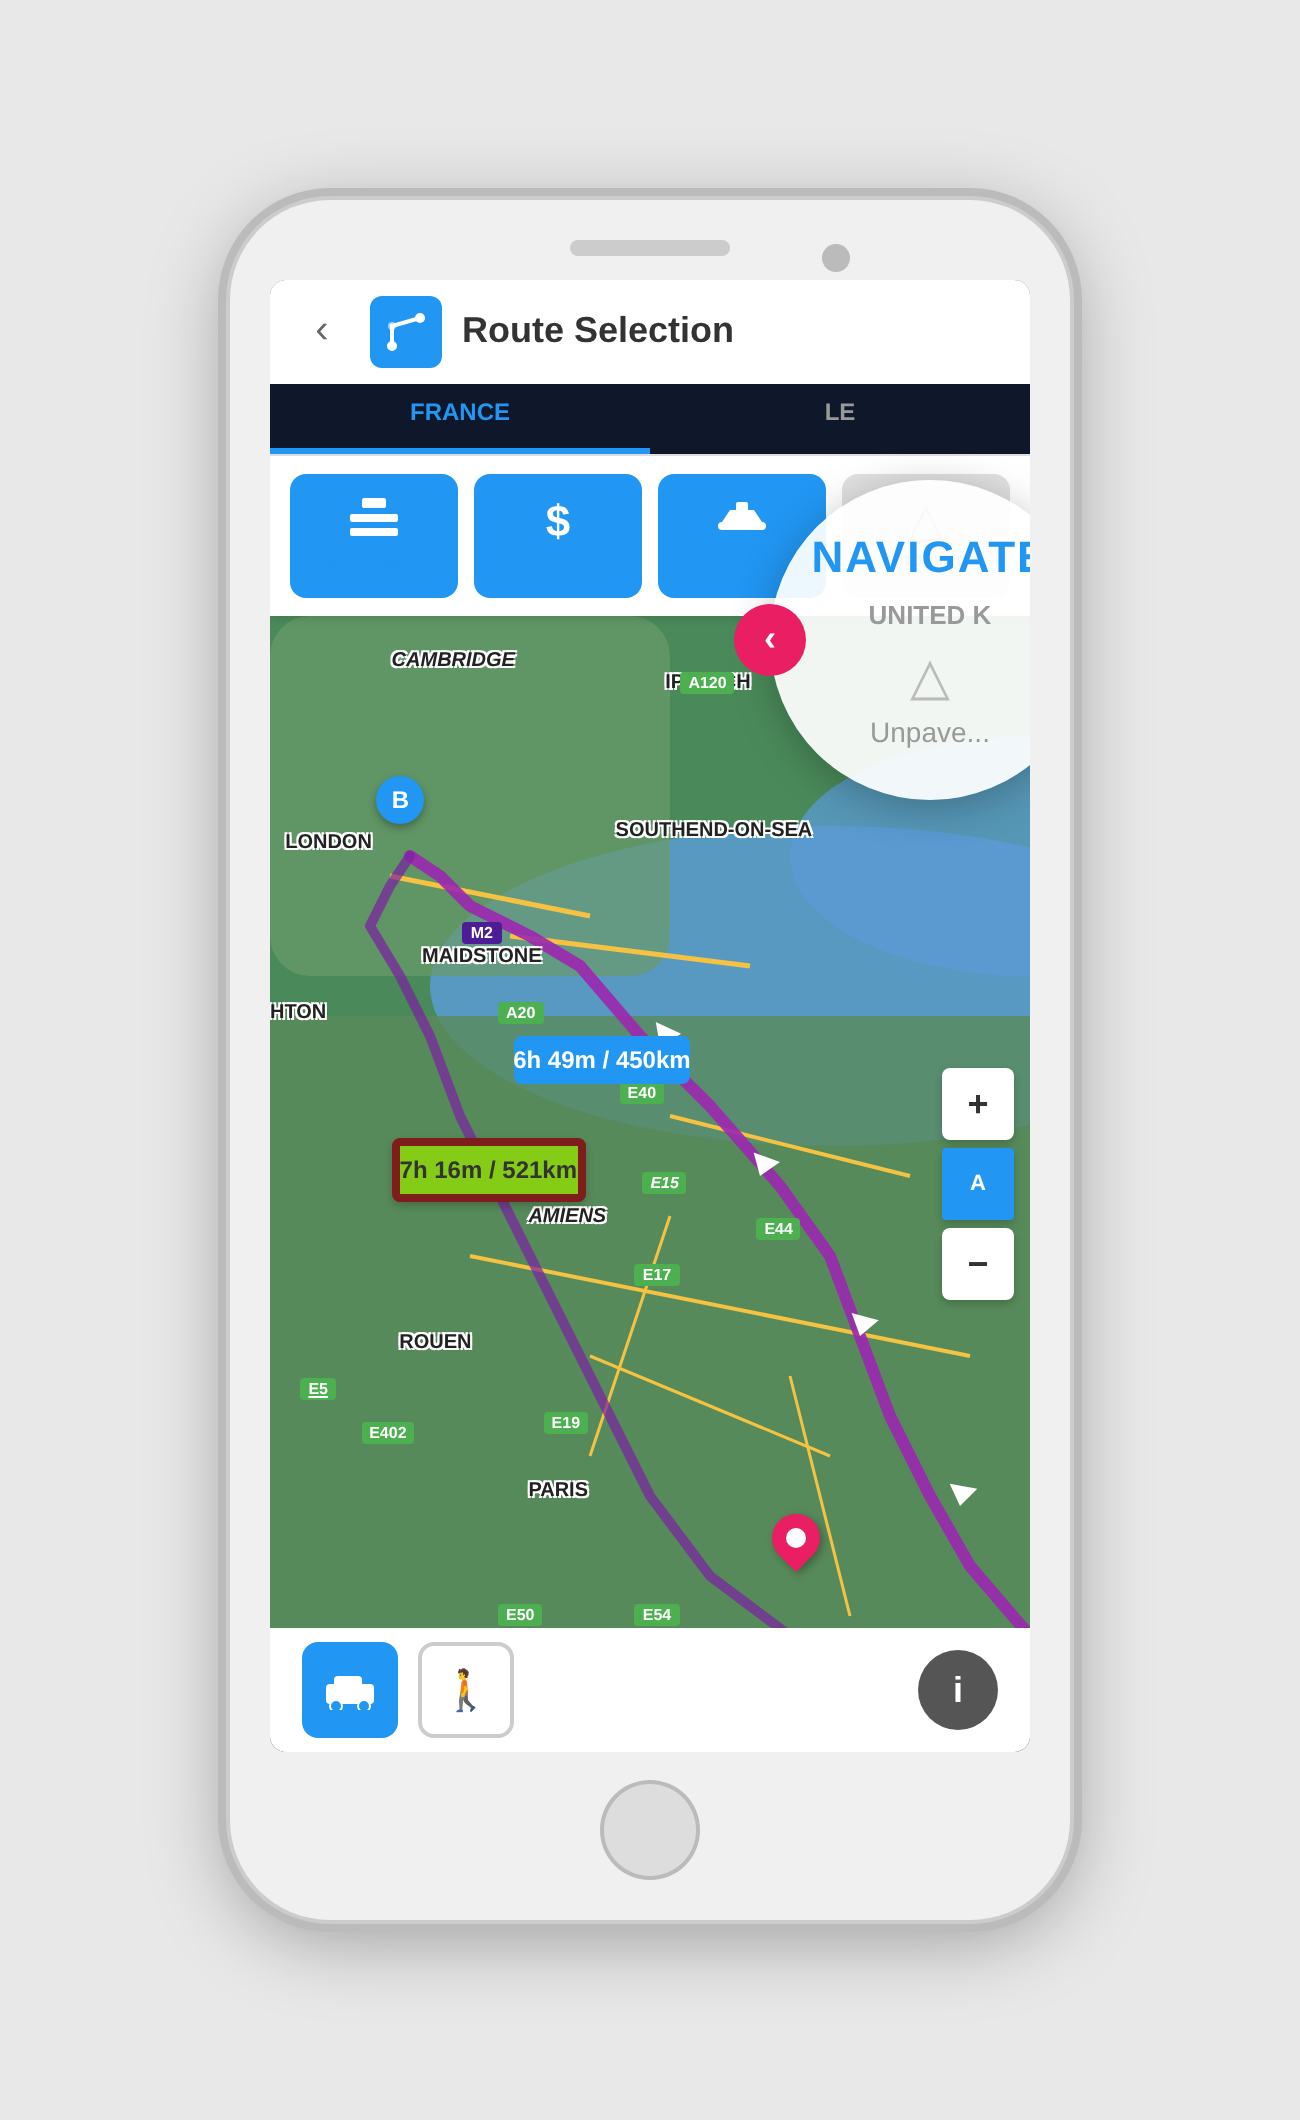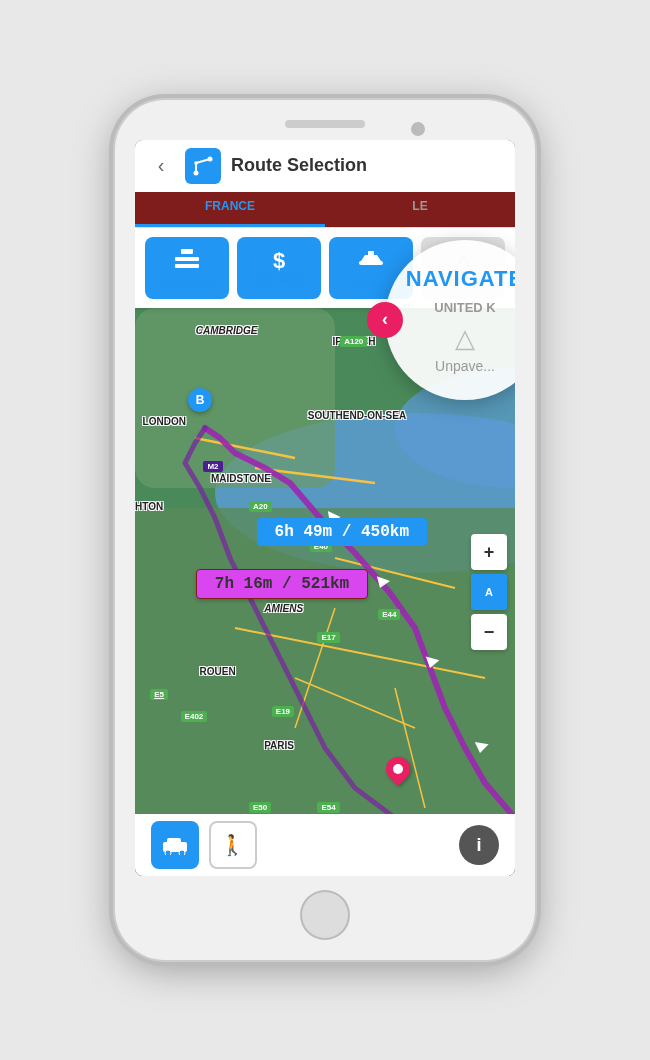--- a/index.html
+++ b/index.html
@@ -102,21 +102,21 @@
       color: #333;
       flex: 1;
     }
 
     
     .tab-bar {
       position: absolute;
       top: 52px;
       left: 0; right: 0;
       height: 36px;
-      background: #7f1d1d;
+      background: #0f172a;
       display: flex;
       align-items: center;
       z-index: 10;
       border-bottom: 1px solid #e0e0e0;
     }
 
     .tab-item {
       flex: 1;
       height: 100%;
       display: flex;
@@ -209,40 +209,40 @@
       background: #4CAF50;
       color: white;
       font-size: 8px;
       font-weight: bold;
       padding: 1px 4px;
       border-radius: 2px;
     }
 
     .road-label.blue {
       background: #4c1d95;
+      margin-left: 28px;
     }
 
     
     .route-info-box {
       position: absolute;
       background: #2196F3;
       color: white;
-      padding: 5px 18px;
+      padding: 5px 0;
       border-radius: 4px;
-      font-size: 16px;
+      font-size: 12px;
       font-weight: bold;
       white-space: nowrap;
       z-index: 5;
-      font-family: Liberation Mono, monospace;
     }
 
     .route-info-box.secondary {
-      background: #d946ef;
+      background: #84cc16;
       color: #333;
-      border: 1px solid #7f1d1d;
+      border: 4px solid #7f1d1d;
       box-shadow: 0 2px 4px rgba(0,0,0,0.2);
     }
 
     
     .map-controls {
       position: absolute;
       right: 8px;
       top: 50%;
       transform: translateY(-50%);
       z-index: 10;

